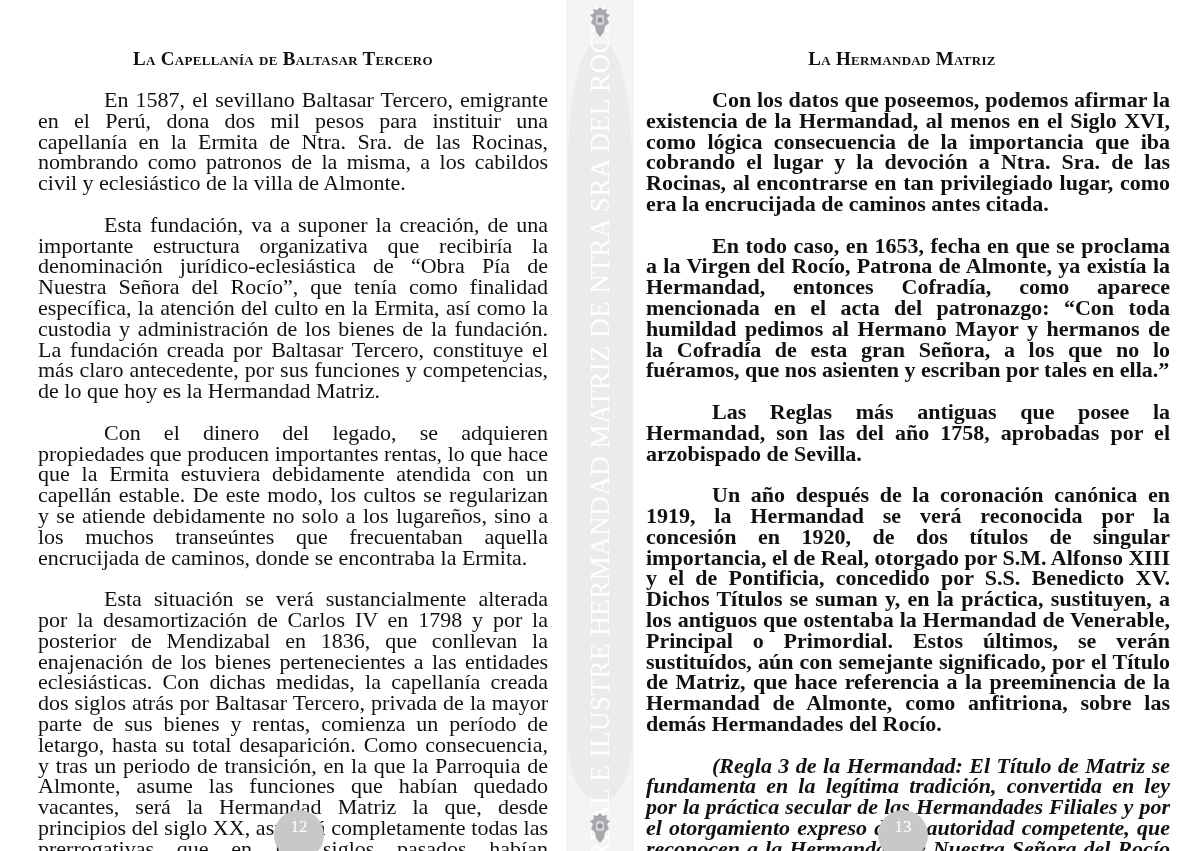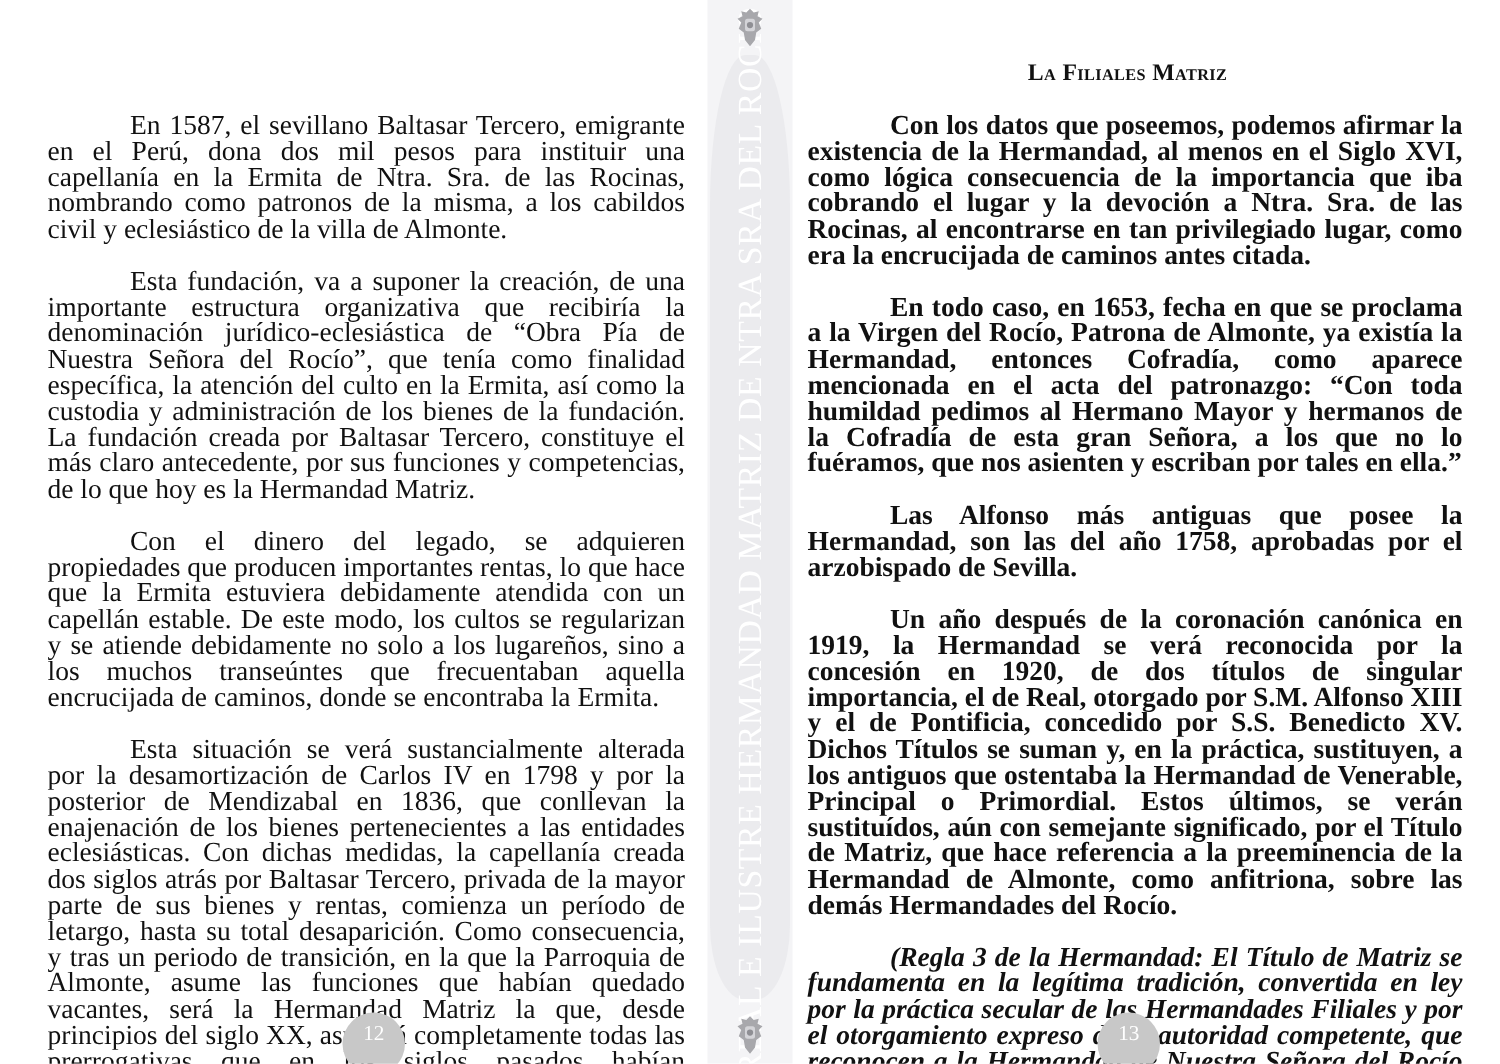--- a/index.html
+++ b/index.html
@@ -32,20 +32,21 @@
 
     .page-number { position: absolute; top: 810px; width: 50px; height: 50px; border-radius: 50%; background: #c8c8c8;
       color: #ffffff; text-align: center; line-height: 34px; font-size: 17px; }
     .page-left .page-number { left: 274px; }
     .page-right .page-number { left: 244px; }
   </style>
 </head>
 <body>
 
 <div class="page page-left">
+  <div class="heading">La Capellanía de Baltasar Tercero</div>
   <div class="body-text">
     <p class="para">En 1587, el sevillano Baltasar Tercero, emigrante en el Perú, dona dos mil pesos para instituir una capellanía en la Ermita de Ntra. Sra. de las Rocinas, nombrando como patronos de la misma, a los cabildos civil y eclesiástico de la villa de Almonte.</p>
     <p class="para">Esta fundación, va a suponer la creación, de una importante es­tructura organizativa que recibiría la denominación jurídico-eclesiástica de “Obra Pía de Nuestra Señora del Rocío”, que tenía como finalidad específica, la atención del culto en la Ermita, así como la custodia y ad­ministración de los bienes de la fundación. La fundación creada por Bal­tasar Tercero, constituye el más claro antecedente, por sus funciones y competencias, de lo que hoy es la Hermandad Matriz.</p>
     <p class="para">Con el dinero del legado, se adquieren propiedades que produ­cen importantes rentas, lo que hace que la Ermita estuviera debidamente atendida con un capellán estable. De este modo, los cultos se regulari­zan y se atiende debidamente no solo a los lugareños, sino a los muchos transeúntes que frecuentaban aquella encrucijada de caminos, donde se encontraba la Ermita.</p>
     <p class="para">Esta situación se verá sustancialmente alterada por la desamorti­zación de Carlos IV en 1798 y por la posterior de Mendizabal en 1836, que conllevan la enajenación de los bienes pertenecientes a las entidades eclesiásticas. Con dichas medidas, la capellanía creada dos siglos atrás por Baltasar Tercero, privada de la mayor parte de sus bienes y rentas, comienza un período de letargo, hasta su total desaparición. Como conse­cuencia, y tras un periodo de transición, en la que la Parroquia de Almon­te, asume las funciones que habían quedado vacantes, será la Hermandad Matriz la que, desde principios del siglo XX, asumirá completamente todas las prerrogativas que en los siglos pasados habían correspondido a la capellanía, convirtiéndose así en su más directa y legítima sucesora.</p>
   </div>
   <div class="page-number">12</div>
 </div>
 
 <div class="spine">
@@ -57,22 +58,22 @@
     <circle cx="12" cy="14" r="2.5" fill="#8f8f94"></circle>
   </svg>
   <svg class="crest crest-bottom" viewBox="0 0 24 32">
     <path d="M12 1 L15 4 L19 3 L18 7 L22 9 L19 12 L21 17 L17 20 L16 26 L12 31 L8 26 L7 20 L3 17 L5 12 L2 9 L6 7 L5 3 L9 4 Z" fill="#a8a8ac"></path>
     <rect x="8" y="9" width="8" height="10" rx="2" fill="#d4d4d8"></rect>
     <circle cx="12" cy="14" r="2.5" fill="#8f8f94"></circle>
   </svg>
 </div>
 
 <div class="page page-right">
-  <div class="heading">La Filiales Matriz</div>
+  <div class="heading">La Hermandad Matriz</div>
   <div class="body-text">
     <p class="para">Con los datos que poseemos, podemos afirmar la existencia de la Hermandad, al menos en el Siglo XVI, como lógica consecuencia de la importancia que iba cobrando el lugar y la devoción a Ntra. Sra. de las Rocinas, al encontrarse en tan privilegiado lugar, como era la encrucijada de caminos antes citada.</p>
     <p class="para">En todo caso, en 1653, fecha en que se proclama a la Virgen del Rocío, Patrona de Almonte, ya existía la Hermandad, entonces Cofradía, como aparece mencionada en el acta del patronazgo: “Con toda humildad pedimos al Hermano Mayor y hermanos de la Cofradía de esta gran Señora, a los que no lo fuéramos, que nos asienten y escriban por tales en ella.”</p>
-    <p class="para">Las Alfonso más antiguas que posee la Hermandad, son las del año 1758, aprobadas por el arzobispado de Sevilla.</p>
+    <p class="para">Las Reglas más antiguas que posee la Hermandad, son las del año 1758, aprobadas por el arzobispado de Sevilla.</p>
     <p class="para">Un año después de la coronación canónica en 1919, la Herman­dad se verá reconocida por la concesión en 1920, de dos títulos de sin­gular importancia, el de Real, otorgado por S.M. Alfonso XIII y el de Pontificia, concedido por S.S. Benedicto XV. Dichos Títulos se suman y, en la práctica, sustituyen, a los antiguos que ostentaba la Hermandad de Venerable, Principal o Primordial. Estos últimos, se verán sustituídos, aún con semejante significado, por el Título de Matriz, que hace refe­rencia a la preeminencia de la Hermandad de Almonte, como anfitriona, sobre las demás Hermandades del Rocío.</p>
     <p class="para italic">(Regla 3 de la Hermandad: El Título de Matriz se fundamenta en la legítima tradición, convertida en ley por la práctica secular de las Hermandades Filiales y por el otorgamiento expreso de la autoridad competente, que reconocen a la Hermandad de Nuestra Señora del Rocío de Almonte, como “histórica, primaria y cabeza natural” del Movimien­to Mariano Rociero”)</p>
   </div>
   <div class="page-number">13</div>
 </div>
 
 </body></html>

